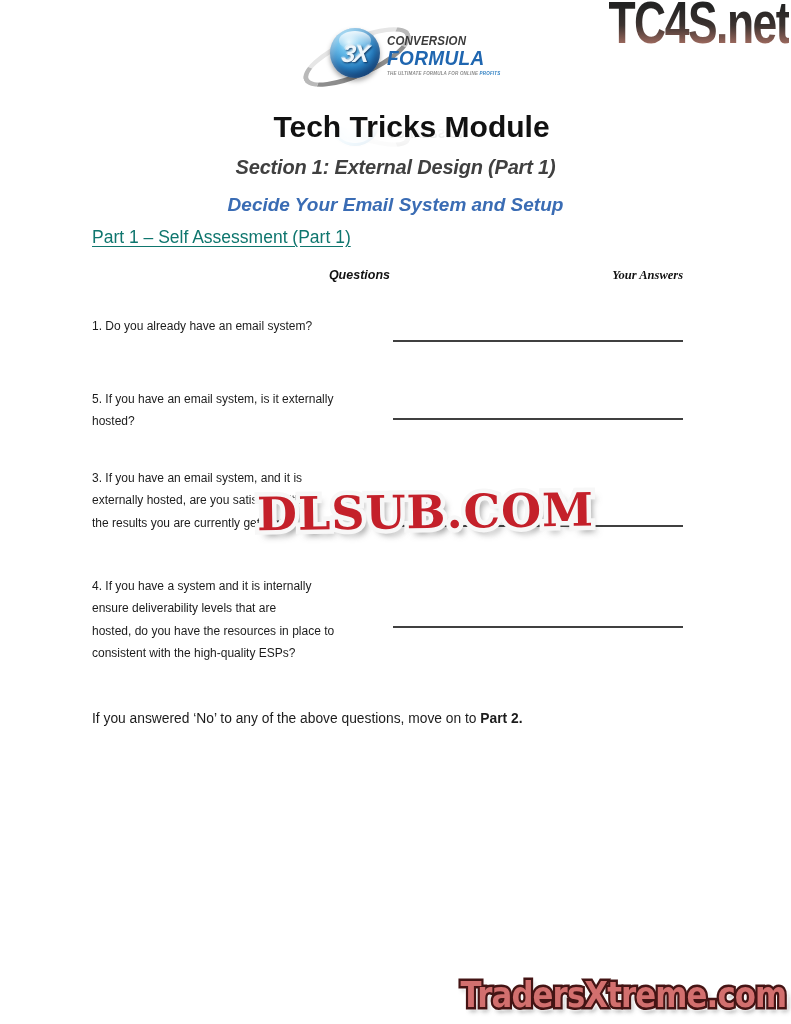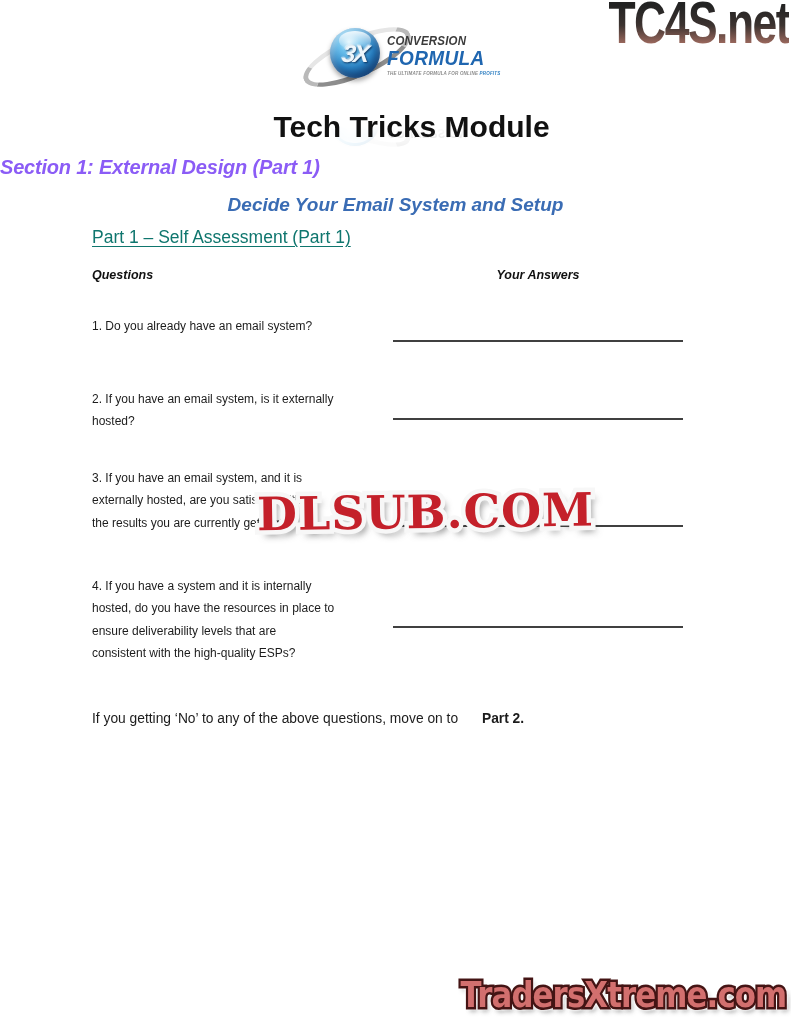--- a/index.html
+++ b/index.html
@@ -53,41 +53,41 @@
   .lt1 { font-size:12.5px; font-weight:bold; color:#3b3b3b; letter-spacing:.2px;
          transform:scaleX(.92); transform-origin:left; line-height:13px; }
   .lt2 { font-size:20px; font-weight:bold; color:#1f66b0; letter-spacing:.4px;
          transform:scaleX(.95); transform-origin:left; line-height:21px; }
   .lt3 { font-size:4.5px; font-weight:bold; color:#8a8a8a; margin-top:2px; letter-spacing:.2px; }
   .lt3 .hl { color:#2e7fc2; }
 
   
   .title   { position:absolute; top:110px; left:0; width:100%; text-align:center;
              font-size:30px; font-weight:bold; color:#111;padding-left:16px; }
-  .section { position:absolute; top:156px; left:0; width:100%; text-align:left;
-             font-size:20px; font-weight:bold; font-style:italic; color:#8b5cf6; letter-spacing:-.2px; }
+  .section { position:absolute; top:156px; left:0; width:100%; text-align:center;
+             font-size:20px; font-weight:bold; font-style:italic; color:#404040; letter-spacing:-.2px; }
   .subtitle{ position:absolute; top:194px; left:0; width:100%; text-align:center;
              font-size:19px; font-weight:bold; font-style:italic; color:#3A6CB4; }
   .part-heading { position:absolute; top:227px; left:92px; font-size:17.5px; color:#0f766e;
              text-decoration:underline; text-underline-offset:3px; }
 
   
   .col-header { position:absolute; top:268px; font-size:12.5px; font-weight:bold; font-style:italic; color:#111; }
-  .qh { left:92px;  width:298px; text-align:left; }
-  .ah { left:393px; width:290px; text-align:center; }
+  .qh { left:92px;  width:298px; text-align:right; }
+  .ah { left:393px; width:290px; text-align:right;font-family:Liberation Serif, serif; }
 
   .q { position:absolute; left:92px; font-size:12px; line-height:22.3px; color:#1c1c1c; }
   .qline { white-space:nowrap; }
 
   .answer-line { position:absolute; left:393px; width:290px; height:0;
                  border-bottom:2px solid #404040; }
 
   
   .footer { position:absolute; left:92px; top:711px; font-size:13.8px; color:#1c1c1c; }
-  .footer .b { font-weight:bold;margin-left:20px; }
+  .footer .b { font-weight:bold; }
 
   
   .dlsub { position:absolute; left:257px; top:489px; transform:rotate(-0.8deg); z-index:5; }
   .dlsub span {
     font-family:"DejaVu Serif", serif; font-weight:bold; font-size:46px;
     letter-spacing:1px; line-height:1; white-space:nowrap;
   }
   .dlsub .stroke {
     position:absolute; left:0; top:0;
     -webkit-text-stroke:9px #f7f7f7; color:#f7f7f7;
@@ -135,47 +135,47 @@
 
   <div class="col-header qh">Questions</div>
   <div class="col-header ah">Your Answers</div>
 
   <div class="q" style="top:315px">
     <div class="qline">1. Do you already have an email system?</div>
   </div>
   <div class="answer-line" style="top:340px"></div>
 
   <div class="q" style="top:388px">
-    <div class="qline">2. If you have an email system, is it externally</div>
+    <div class="qline">5. If you have an email system, is it externally</div>
     <div class="qline">hosted?</div>
   </div>
   <div class="answer-line" style="top:418px"></div>
 
   <div class="q" style="top:467px">
     <div class="qline">3. If you have an email system, and it is</div>
     <div class="qline">externally hosted, are you satisfied with</div>
     <div class="qline">the results you are currently getting?</div>
   </div>
   <div class="answer-line" style="top:525px"></div>
 
   <div class="q" style="top:575px">
     <div class="qline">4. If you have a system and it is internally</div>
+    <div class="qline">ensure deliverability levels that are</div>
     <div class="qline">hosted, do you have the resources in place to</div>
-    <div class="qline">ensure deliverability levels that are</div>
     <div class="qline">consistent with the high-quality ESPs?</div>
   </div>
   <div class="answer-line" style="top:626px"></div>
 
   <div class="dlsub">
     <span class="stroke">DLSUB.COM</span>
     <span class="fill">DLSUB.COM</span>
   </div>
 
   <div class="footer">
-    <span>If you getting ‘No’ to any of the above questions, move on to </span><span class="b">Part 2.</span>
+    <span>If you answered ‘No’ to any of the above questions, move on to </span><span class="b">Part 2.</span>
   </div>
 
   <div class="traders">
     <span class="stroke">TradersXtreme.com</span>
     <span class="fill">TradersXtreme.com</span>
   </div>
 
 </div>
 
 </body></html>

